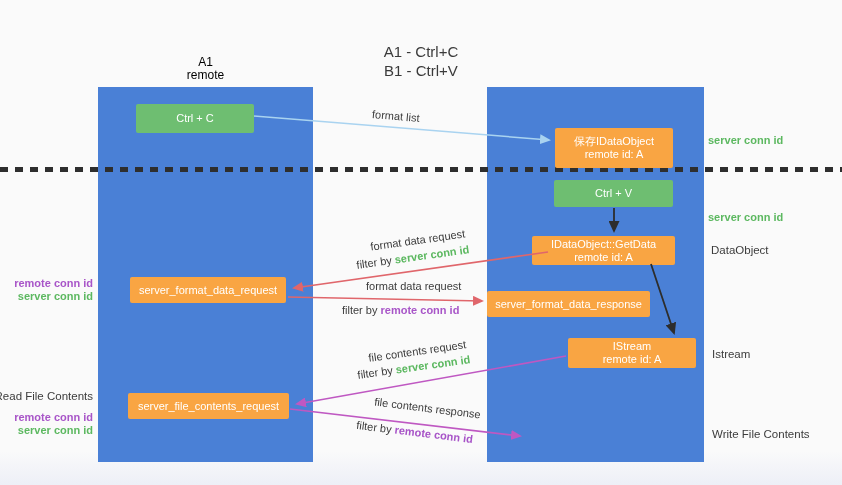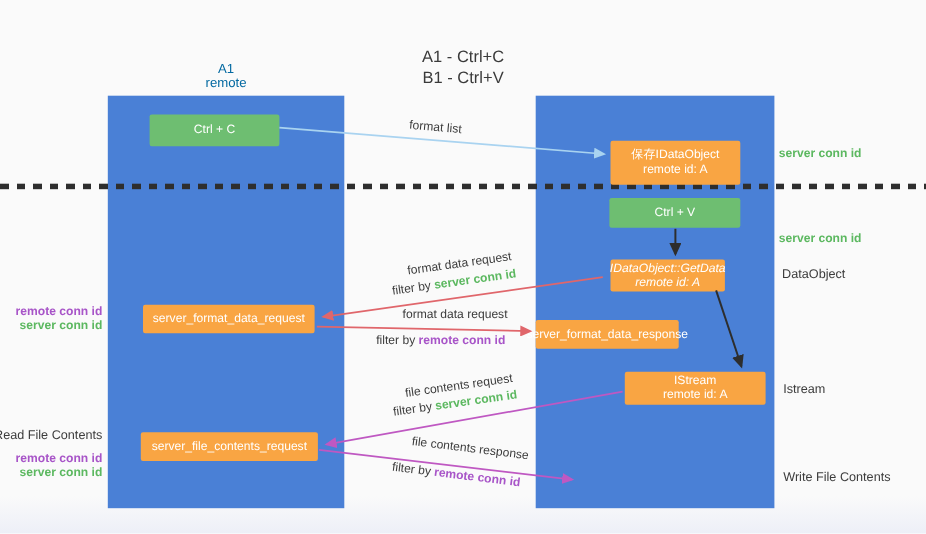--- a/index.html
+++ b/index.html
@@ -7,44 +7,44 @@
     width:842px;height:485px;
     font-family:"Liberation Sans","DejaVu Sans",sans-serif;
     background:linear-gradient(180deg,#fafafa 0%,#fafafa 93%,#edeff7 100%);
     position:relative;overflow:hidden;
   }
   .canvas{position:absolute;inset:0;width:842px;height:485px;}
 
   .title{position:absolute;top:10px;left:0;width:842px;text-align:center;
     color:#3a3a3a;font-size:15px;line-height:19px;z-index:6;margin-top:32px;}
 
-  .col-header{position:absolute;text-align:center;color:#0369a1;font-size:12px;
+  .col-header{position:absolute;text-align:center;color:#000000;font-size:12px;
     line-height:13px;z-index:6;}
   .col-header.a{left:98px;top:56px;width:215px;}
   .col-header.b{left:487px;top:56px;width:217px;}
 
   .lifeline{position:absolute;top:87px;height:375px;background:#4a80d6;z-index:1;}
   .lifeline.a{left:98px;width:215px;}
   .lifeline.b{left:487px;width:217px;}
 
   .cutline{position:absolute;left:0;top:167px;width:842px;height:5px;z-index:2;
     background:repeating-linear-gradient(90deg,#2e2e2e 0 8px,transparent 8px 15px);}
 
   .node{position:absolute;z-index:3;color:#fff;font-size:11px;line-height:13px;
     display:flex;flex-direction:column;align-items:center;justify-content:center;
     text-align:center;border-radius:2px;}
   .node.green{background:#6ebe71;}
   .node.orange{background:#f9a543;}
 
   #n-ctrl-c{left:136px;top:104px;width:118px;height:29px;}
   #n-save{left:555px;top:128px;width:118px;height:40px;}
   #n-ctrl-v{left:554px;top:180px;width:119px;height:27px;}
-  #n-getdata{left:555px;top:236px;width:104px;height:29px;font-style:italic;}
+  #n-getdata{left:532px;top:236px;width:143px;height:29px;}
   #n-fmt-req{left:130px;top:277px;width:156px;height:26px;}
-  #n-fmt-resp{left:487px;top:291px;width:130px;height:26px;}
+  #n-fmt-resp{left:487px;top:291px;width:163px;height:26px;}
   #n-istream{left:568px;top:338px;width:128px;height:30px;}
   #n-file-req{left:128px;top:393px;width:161px;height:26px;text-align:right;}
   #n-file-resp{left:525px;top:423px;width:161px;height:26px;}
 
   svg.arrows{position:absolute;left:0;top:0;z-index:4;pointer-events:none;}
 
   .elabel{position:absolute;z-index:5;color:#3c3c3c;font-size:11px;white-space:nowrap;}
   .elabel .gid{color:#5cb860;font-weight:bold;}
   .elabel .pid{color:#a855c8;font-weight:bold;}
 

